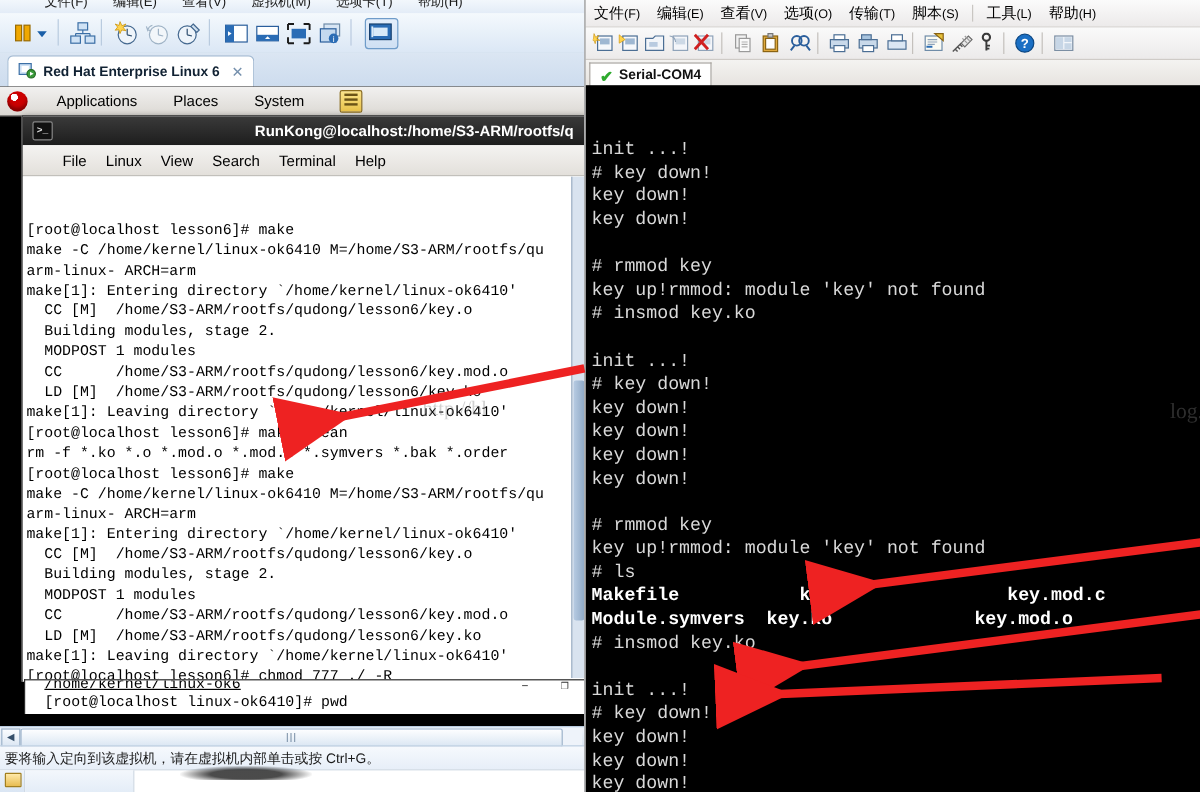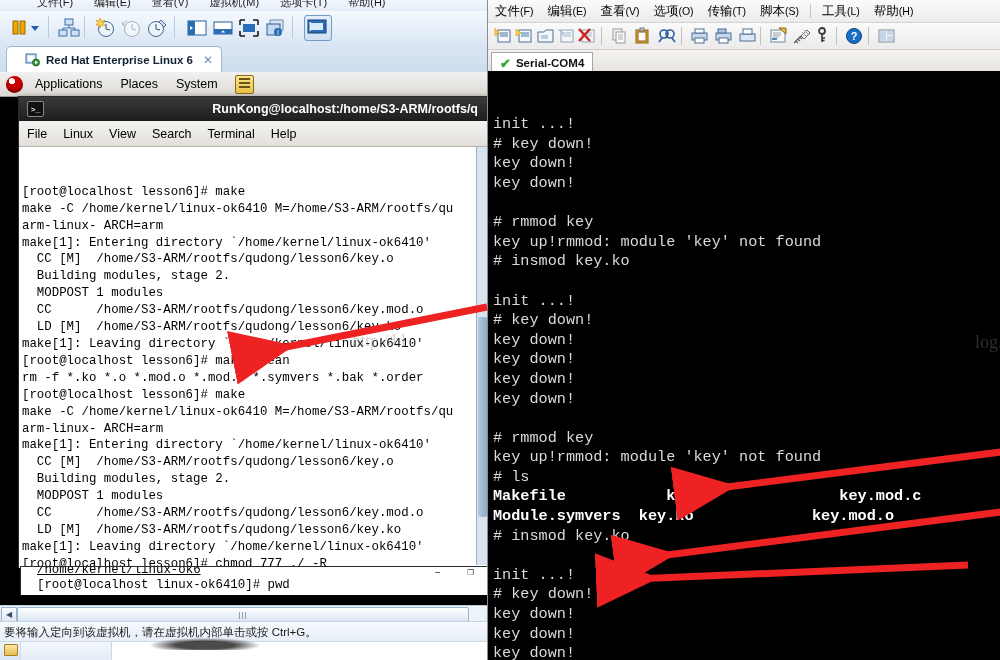--- a/index.html
+++ b/index.html
@@ -34,37 +34,37 @@
   
   #vm-tabstrip{
     position:absolute;left:0;top:44px;width:487px;height:28px;
     background:linear-gradient(#dbe6f3,#cddcee);
   }
   #vm-tab{
     position:absolute;left:6px;top:2px;height:26px;
     background:#ffffff;
     border:1px solid #9fb7d0;border-bottom:none;
     border-radius:5px 5px 0 0;
-    padding:0 8px 0 18px;
+    padding:0 8px 0 8px;
     display:flex;align-items:center;gap:6px;
     font-size:11.5px;font-weight:bold;color:#123;
   }
   #vm-tab .closex{color:#7590ad;font-size:12px;font-weight:normal;margin-left:4px;}
   
   #guest{
     position:absolute;left:0;top:72px;width:487px;height:533px;
     background:#000;
     overflow:hidden;
   }
   #gnome-panel{
     position:absolute;left:0;top:0;width:487px;height:24px;
     background:linear-gradient(#f2f1f0,#dcd9d4);
     border-bottom:1px solid #9c9a96;
     display:flex;align-items:center;
-    font-size:12.5px;color:#000;
+    font-size:12.5px;color:#000;gap:12px;
   }
   #gnome-panel .gp-item{padding:0 9px;}
   .rh-logo{
     width:17px;height:17px;border-radius:50%;
     background:radial-gradient(circle at 35% 30%,#fff 0 18%,#cc0000 19% 100%);
     margin:0 3px 0 6px;position:relative;
     box-shadow:inset 0 -3px 3px rgba(0,0,0,.35);
   }
   .gedit-ico{
     width:17px;height:17px;margin-left:8px;
@@ -93,21 +93,21 @@
     width:15px;height:14px;margin:0 0 0 8px;
     background:#111;border:1px solid #888;border-radius:2px;
     color:#ddd;font-size:8px;font-family:"Liberation Mono",monospace;
     display:flex;align-items:center;justify-content:center;
   }
   #gterm-title .ttext{flex:1;text-align:right;padding-right:10px;}
   #gterm-menu{
     height:25px;background:linear-gradient(#f4f3f1,#e3e0db);
     border-bottom:1px solid #b5b2ac;
     display:flex;align-items:center;
-    font-size:12.5px;color:#000;
+    font-size:12.5px;color:#000;padding-left:25px;
   }
   #gterm-menu .gm{padding:0 8px;}
   #gterm-body{
     position:relative;
     height:418px;background:#fff;overflow:hidden;
     font-family:Liberation Mono, monospace;
     font-size:12.4px;line-height:16.9px;color:#000;
     padding:3px 0 0 3px;
     white-space:pre;
   }

